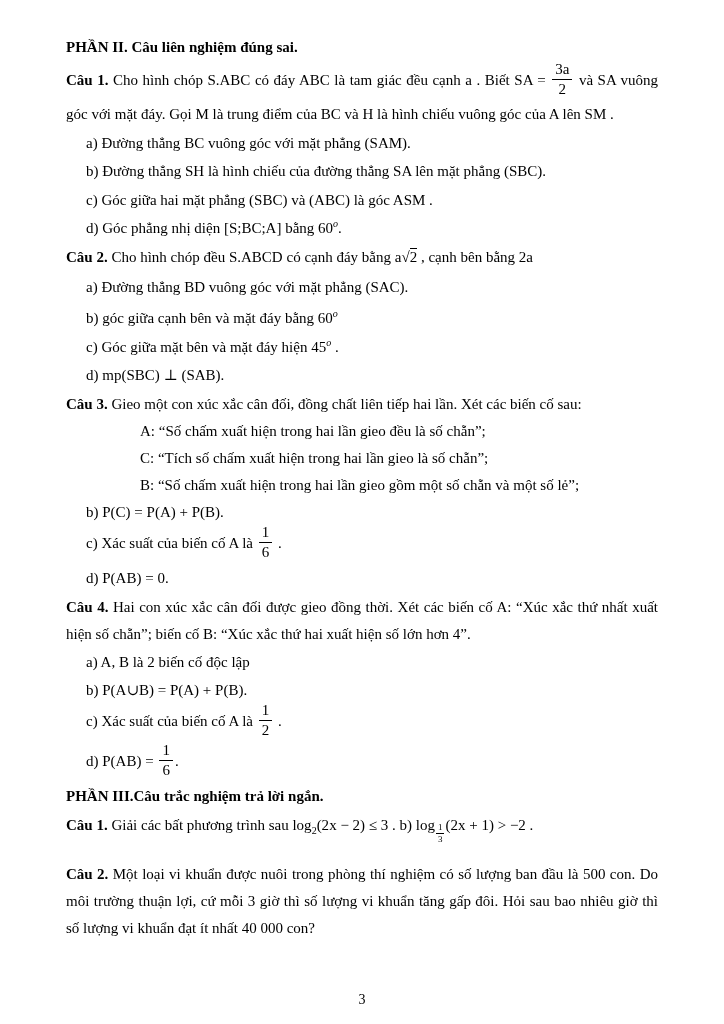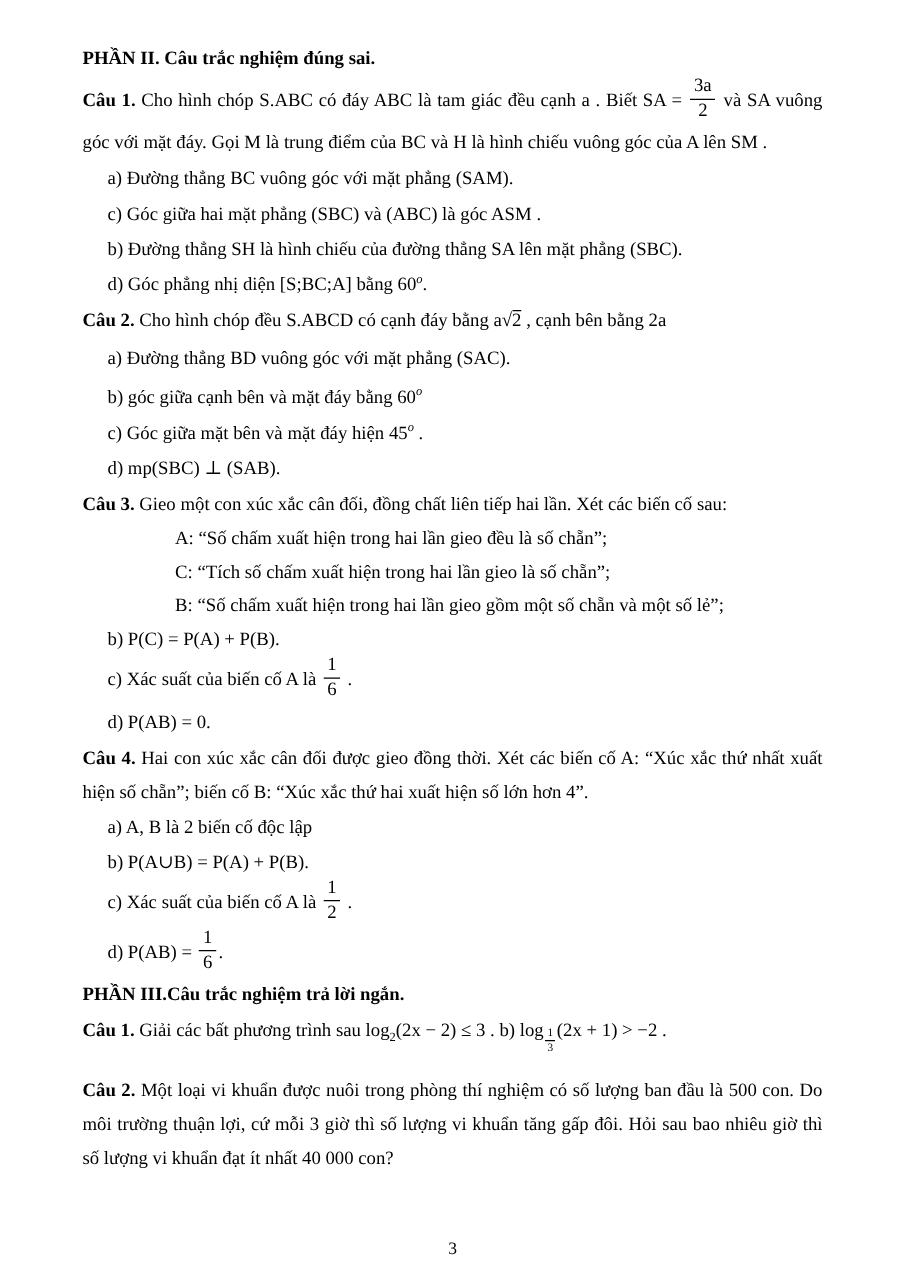--- a/index.html
+++ b/index.html
@@ -84,25 +84,25 @@
     right: 0;
     text-align: center;
     font-size: 14px;
   }
 </style>
 </head>
 <body>
 
 <div class="page">
   <div>
-      <p class="para heading" style="margin-top: 0px;"><span>PHẦN II. Câu trắc nghiệm đúng sai.</span></p>
+      <p class="para heading" style="margin-top: 0px;"><span>PHẦN II. Câu liên nghiệm đúng sai.</span></p>
       <p class="para just" style="margin-top: 2px;"><span class="bold">Câu 1.</span><span> Cho hình chóp </span><span class="math">S.ABC</span><span> có đáy </span><span class="math">ABC</span><span> là tam giác đều cạnh </span><span class="math">a</span><span> . Biết </span><span class="math">SA</span><span> = </span><span class="frac"><span class="num">3a</span><span class="den">2</span></span><span> và </span><span class="math">SA</span><span> vuông góc với mặt đáy. Gọi </span><span class="math">M</span><span> là trung điểm của </span><span class="math">BC</span><span> và </span><span class="math">H</span><span> là hình chiếu vuông góc của </span><span class="math">A</span><span> lên </span><span class="math">SM</span><span> .</span></p>
       <p class="para item" style="margin-top: 2px;"><span>a) Đường thẳng </span><span class="math">BC</span><span> vuông góc với mặt phẳng (</span><span class="math">SAM</span><span>).</span></p>
+      <p class="para item" style="margin-top: 1px;"><span>b) Đường thẳng </span><span class="math">SH</span><span> là hình chiếu của đường thẳng </span><span class="math">SA</span><span> lên mặt phẳng (</span><span class="math">SBC</span><span>).</span></p>
       <p class="para item" style="margin-top: 2px;"><span>c) Góc giữa hai mặt phẳng (</span><span class="math">SBC</span><span>) và (</span><span class="math">ABC</span><span>) là góc </span><span class="math">ASM</span><span> .</span></p>
-      <p class="para item" style="margin-top: 1px;"><span>b) Đường thẳng </span><span class="math">SH</span><span> là hình chiếu của đường thẳng </span><span class="math">SA</span><span> lên mặt phẳng (</span><span class="math">SBC</span><span>).</span></p>
       <p class="para item" style="margin-top: 1px;"><span>d)  Góc phẳng nhị diện </span><span class="math">[S;BC;A]</span><span> bằng </span><span class="math">60</span><span class="sup">o</span><span>.</span></p>
       <p class="para" style="margin-top: 2px;"><span class="bold">Câu 2.</span><span> Cho hình chóp đều </span><span class="math">S.ABCD</span><span> có cạnh đáy bằng </span><span class="math">a</span><span class="sqrt">√<span class="rad">2</span></span><span> , cạnh bên bằng </span><span class="math">2a</span></p>
       <p class="para item" style="margin-top: 3px;"><span>a) Đường thẳng </span><span class="math">BD</span><span> vuông góc với mặt phẳng (</span><span class="math">SAC</span><span>).</span></p>
       <p class="para item" style="margin-top: 4px;"><span>b) góc giữa cạnh bên và mặt đáy bằng </span><span class="math">60</span><span class="sup">o</span></p>
       <p class="para item" style="margin-top: 2px;"><span>c) Góc giữa mặt bên và mặt đáy hiện </span><span class="math">45</span><span class="sup">o</span><span> .</span></p>
       <p class="para item" style="margin-top: 1px;"><span>d) mp(</span><span class="math">SBC</span><span>) ⊥ (</span><span class="math">SAB</span><span>).</span></p>
       <p class="para" style="margin-top: 2px;"><span class="bold">Câu 3.</span><span> Gieo một con xúc xắc cân đối, đồng chất liên tiếp hai lần. Xét các biến cố sau:</span></p>
       <p class="para item2" style="margin-top: 0px;"><span>A: “Số chấm xuất hiện trong hai lần gieo đều là số chẵn”;</span></p>
       <p class="para item2" style="margin-top: 0px;"><span>C: “Tích số chấm xuất hiện trong hai lần gieo là số chẵn”;</span></p>
       <p class="para item2" style="margin-top: 0px;"><span>B: “Số chấm xuất hiện trong hai lần gieo gồm một số chẵn và một số lẻ”;</span></p>

